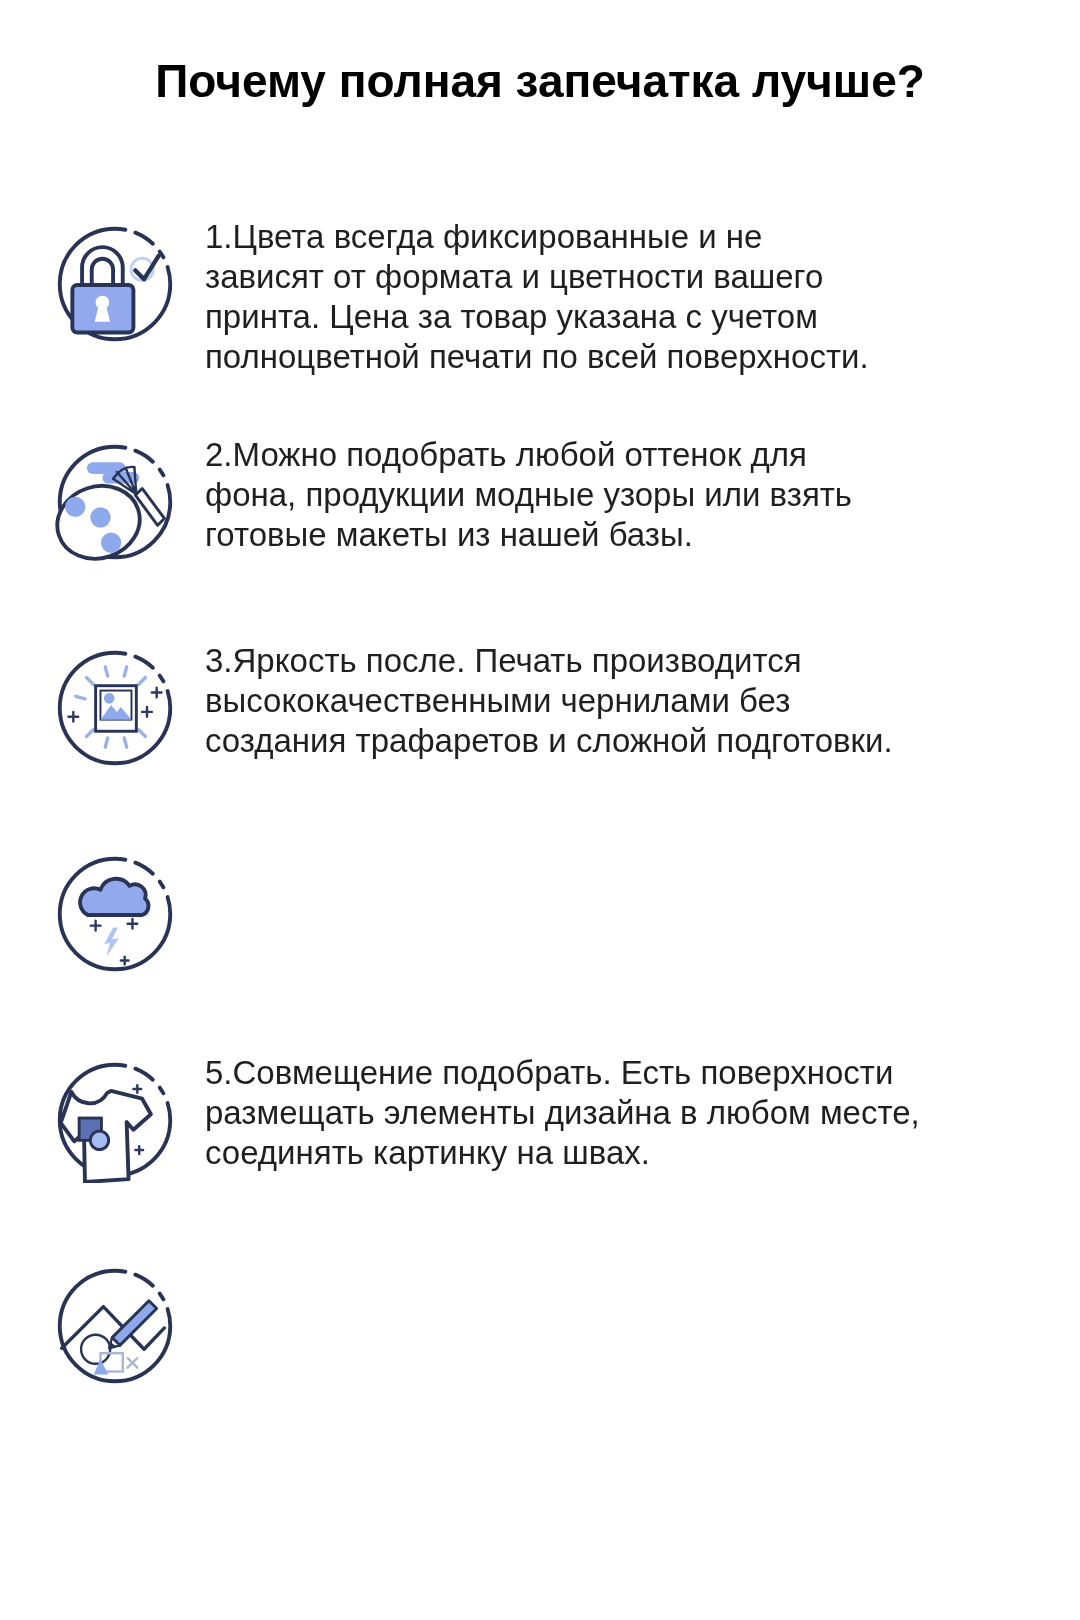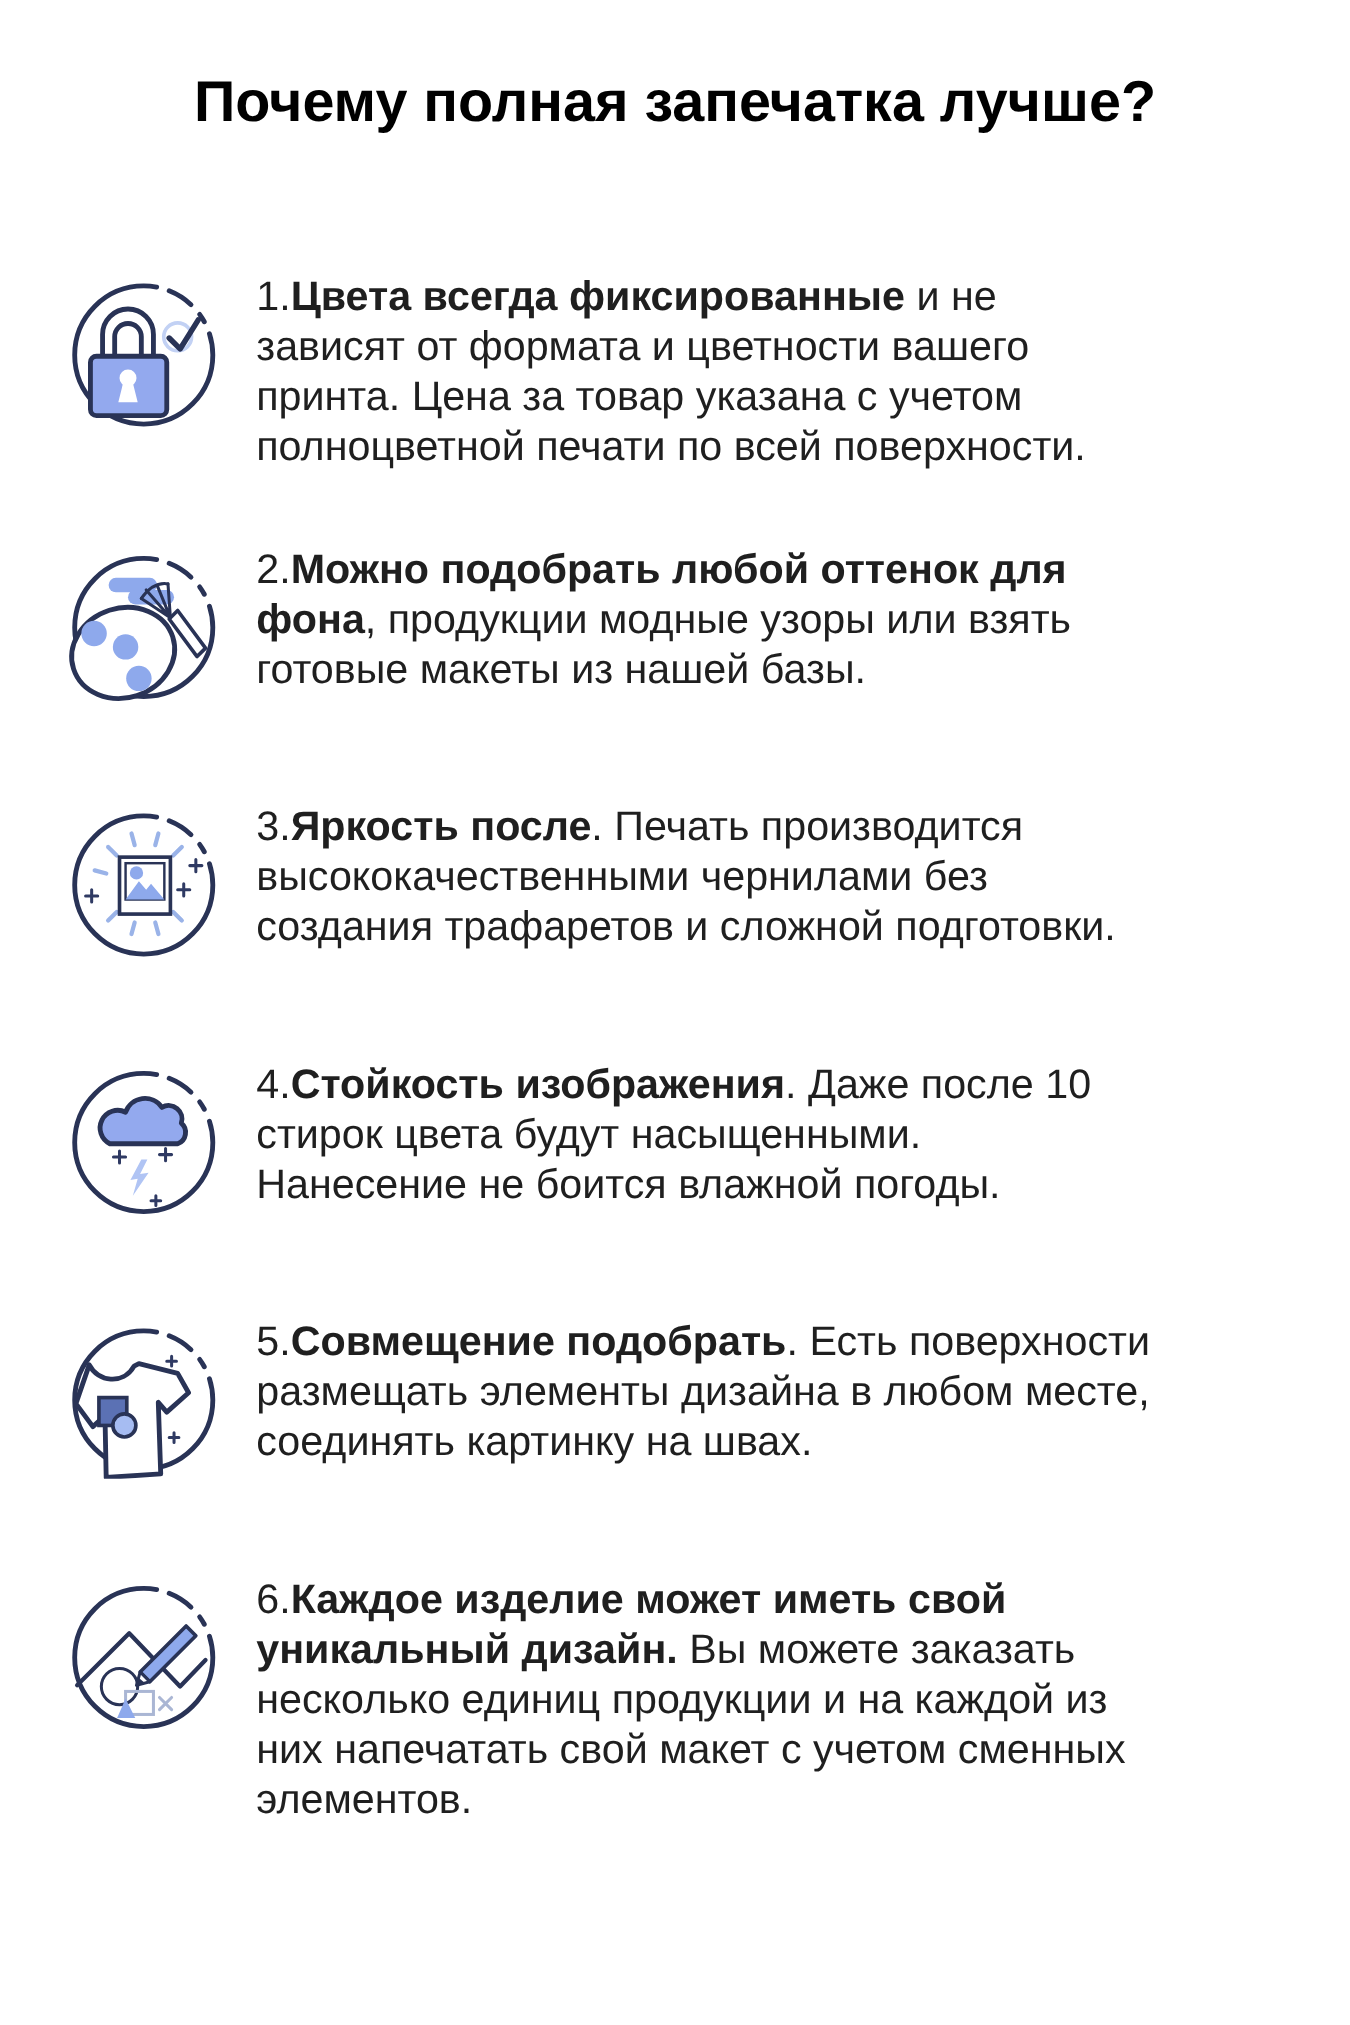--- a/index.html
+++ b/index.html
@@ -16,21 +16,21 @@
   .rows{margin-top:106px;padding-left:52px;}
   .row{display:flex;align-items:flex-start;margin-bottom:74px;}
   .row:first-child{margin-bottom:56px;}
   .icon{flex:0 0 126px;width:126px;height:126px;margin-top:6px;}
   .item-text{
     margin:0 0 0 27px;padding-top:2px;
     width:845px;
     font-size:33px;line-height:40px;color:#1f1f1f;
     white-space:pre-line;
   }
-  .item-text b{font-weight:700;}
+  .item-text b{font-weight:400;}
   
   .ring{fill:none;stroke:#293356;stroke-width:4;stroke-linecap:round;}
   .ln{fill:none;stroke:#293356;stroke-linecap:round;stroke-linejoin:round;}
   .plus{fill:none;stroke:#2f3a63;stroke-width:2.5;stroke-linecap:round;}
   .ray{stroke:#9ab3e8;stroke-width:3.5;stroke-linecap:round;}
 </style>
 </head>
 <body>
 
 <div>
@@ -100,23 +100,20 @@
 
     <div class="row">
       <svg class="icon" viewBox="0 0 130 130">
         <circle class="ring" cx="65" cy="65" r="57" pathLength="100" stroke-dasharray="78 3 6 3 2 3"></circle>
         <path d="M37,66 A14,14 0 0 1 50,40 A17,17 0 0 1 80,36 A11,11 0 0 1 96,49 A10,10 0 0 1 93,66 Z" fill="#93a9ee" stroke="#293356" stroke-width="4" stroke-linejoin="round"></path>
         <path d="M63,79 L54,96 L60,95 L56,109 L69,90 L62,91 L68,79 Z" fill="#b0c4f4"></path>
         <path class="plus" d="M40,77 H50 M45,72 V82"></path>
         <path class="plus" d="M78,75 H88 M83,70 V80"></path>
         <path class="plus" d="M71,113 H79 M75,109 V117"></path>
       </svg>
-      <p class="item-text"><span>4.</span><b>Стойкость изображения</b><span>. Даже после 10
-стирок цвета будут насыщенными.
-Нанесение не боится влажной погоды.</span></p>
     </div>
 
     <div class="row">
       <svg class="icon" viewBox="0 0 130 130">
         <circle class="ring" cx="65" cy="65" r="57" pathLength="100" stroke-dasharray="78 3 6 3 2 3"></circle>
         <path d="M20,36 C27,50 48,53 57,37 L61,35 L93,43 L102,59 L84,75 L77,67 L79,126 L34,129 L33,78 L23,87 L9,68 Z" fill="#fff" stroke="#293356" stroke-width="4" stroke-linejoin="round"></path>
         <rect x="28" y="63" width="23" height="23" fill="#5b71b4" stroke="#293356" stroke-width="3"></rect>
         <circle cx="49" cy="86" r="9.5" fill="#a6bcf2" stroke="#293356" stroke-width="3"></circle>
         <path class="plus" d="M84,33 H92 M88,29 V37"></path>
         <path class="plus" d="M86,96 H94 M90,92 V100"></path>
@@ -131,21 +128,16 @@
         <circle class="ring" cx="65" cy="65" r="57" pathLength="100" stroke-dasharray="78 3 6 3 2 3"></circle>
         <path class="ln" stroke-width="3.5" d="M10,88 L53,45 L95,89 L116,67"></path>
         <circle cx="45" cy="89" r="15" fill="none" stroke="#293356" stroke-width="2.5"></circle>
         <rect x="50" y="93" width="23" height="19" fill="none" stroke="#aab6d4" stroke-width="2.5"></rect>
         <path d="M43,115 L50,99 L58,115 Z" fill="#8ea9ec"></path>
         <path d="M78,98 L88,108 M88,98 L78,108" stroke="#aab6d4" stroke-width="2.5" stroke-linecap="round"></path>
         <path d="M62,77 L100,39 L108,47 L70,85 Z" fill="#8ea9ec" stroke="#293356" stroke-width="3" stroke-linejoin="round"></path>
         <path d="M59,88 L62,77 L70,85 Z" fill="#fff" stroke="#293356" stroke-width="2.5" stroke-linejoin="round"></path>
         <path d="M59,88 L61,82 L66,86 Z" fill="#293356"></path>
       </svg>
-      <p class="item-text"><span>6.</span><b>Каждое изделие может иметь свой
-уникальный дизайн.</b><span> Вы можете заказать
-несколько единиц продукции и на каждой из
-них напечатать свой макет с учетом сменных
-элементов.</span></p>
     </div>
 
   </div>
 </div>
 
 </body></html>

